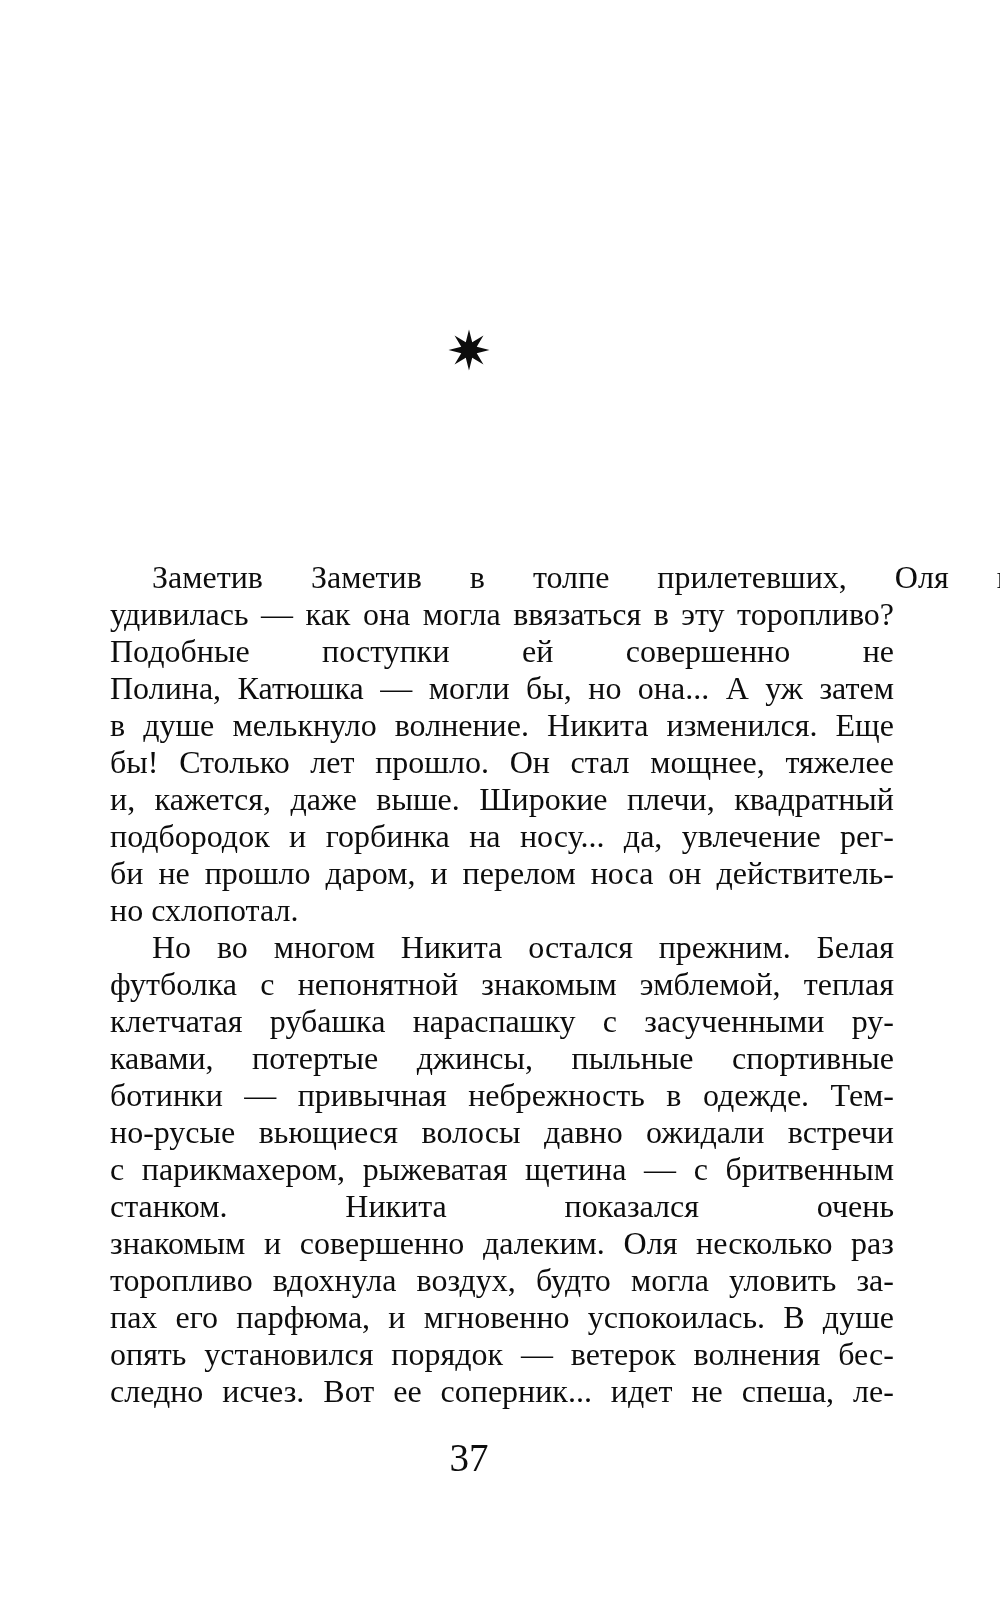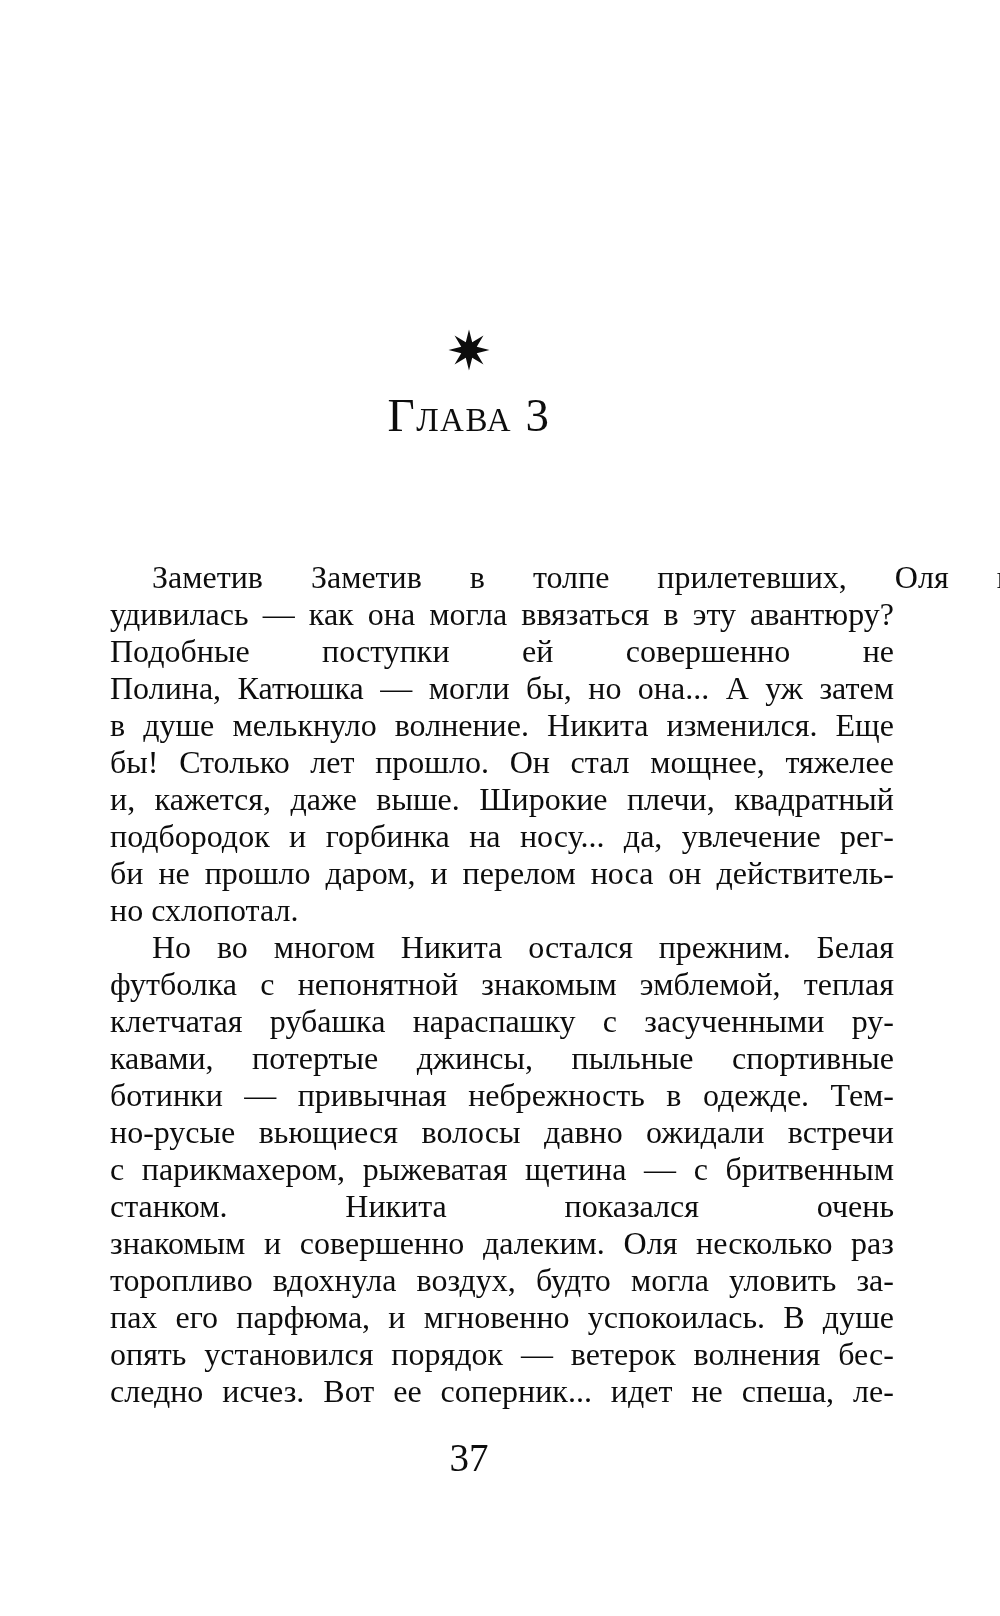--- a/index.html
+++ b/index.html
@@ -55,42 +55,41 @@
 <body>
 
 <div class="page">
 
   <div class="center-band ornament-band">
     <svg width="42" height="42" viewBox="-20 -20 40 40" xmlns="http://www.w3.org/2000/svg" aria-hidden="true">
       <polygon fill="#0d0d0d" points="0,-19.5 3.06,-7.39 13.79,-13.79 7.39,-3.06 19.5,0 7.39,3.06 13.79,13.79 3.06,7.39 0,19.5 -3.06,7.39 -13.79,13.79 -7.39,3.06 -19.5,0 -7.39,-3.06 -13.79,-13.79 -3.06,-7.39"></polygon>
     </svg>
   </div>
 
-  <div class="center-band chapter-title">Глава 3</div>
 
   <div class="body-text" id="body-text">
       <div class="line justify" style="padding-left: 42px; gap: 48px;">
         <span>Заметив</span>
         <span>Заметив</span>
         <span>в</span>
         <span>толпе</span>
         <span>прилетевших,</span>
         <span>Оля</span>
         <span>вдруг</span>
       </div>
       <div class="line justify">
         <span>удивилась</span>
         <span>—</span>
         <span>как</span>
         <span>она</span>
         <span>могла</span>
         <span>ввязаться</span>
         <span>в</span>
         <span>эту</span>
-        <span>авантюру?</span>
+        <span>торопливо?</span>
       </div>
       <div class="line justify">
         <span>Подобные</span>
         <span>поступки</span>
         <span>ей</span>
         <span>совершенно</span>
         <span>не</span>
       </div>
       <div class="line justify">
         <span>Полина,</span>

